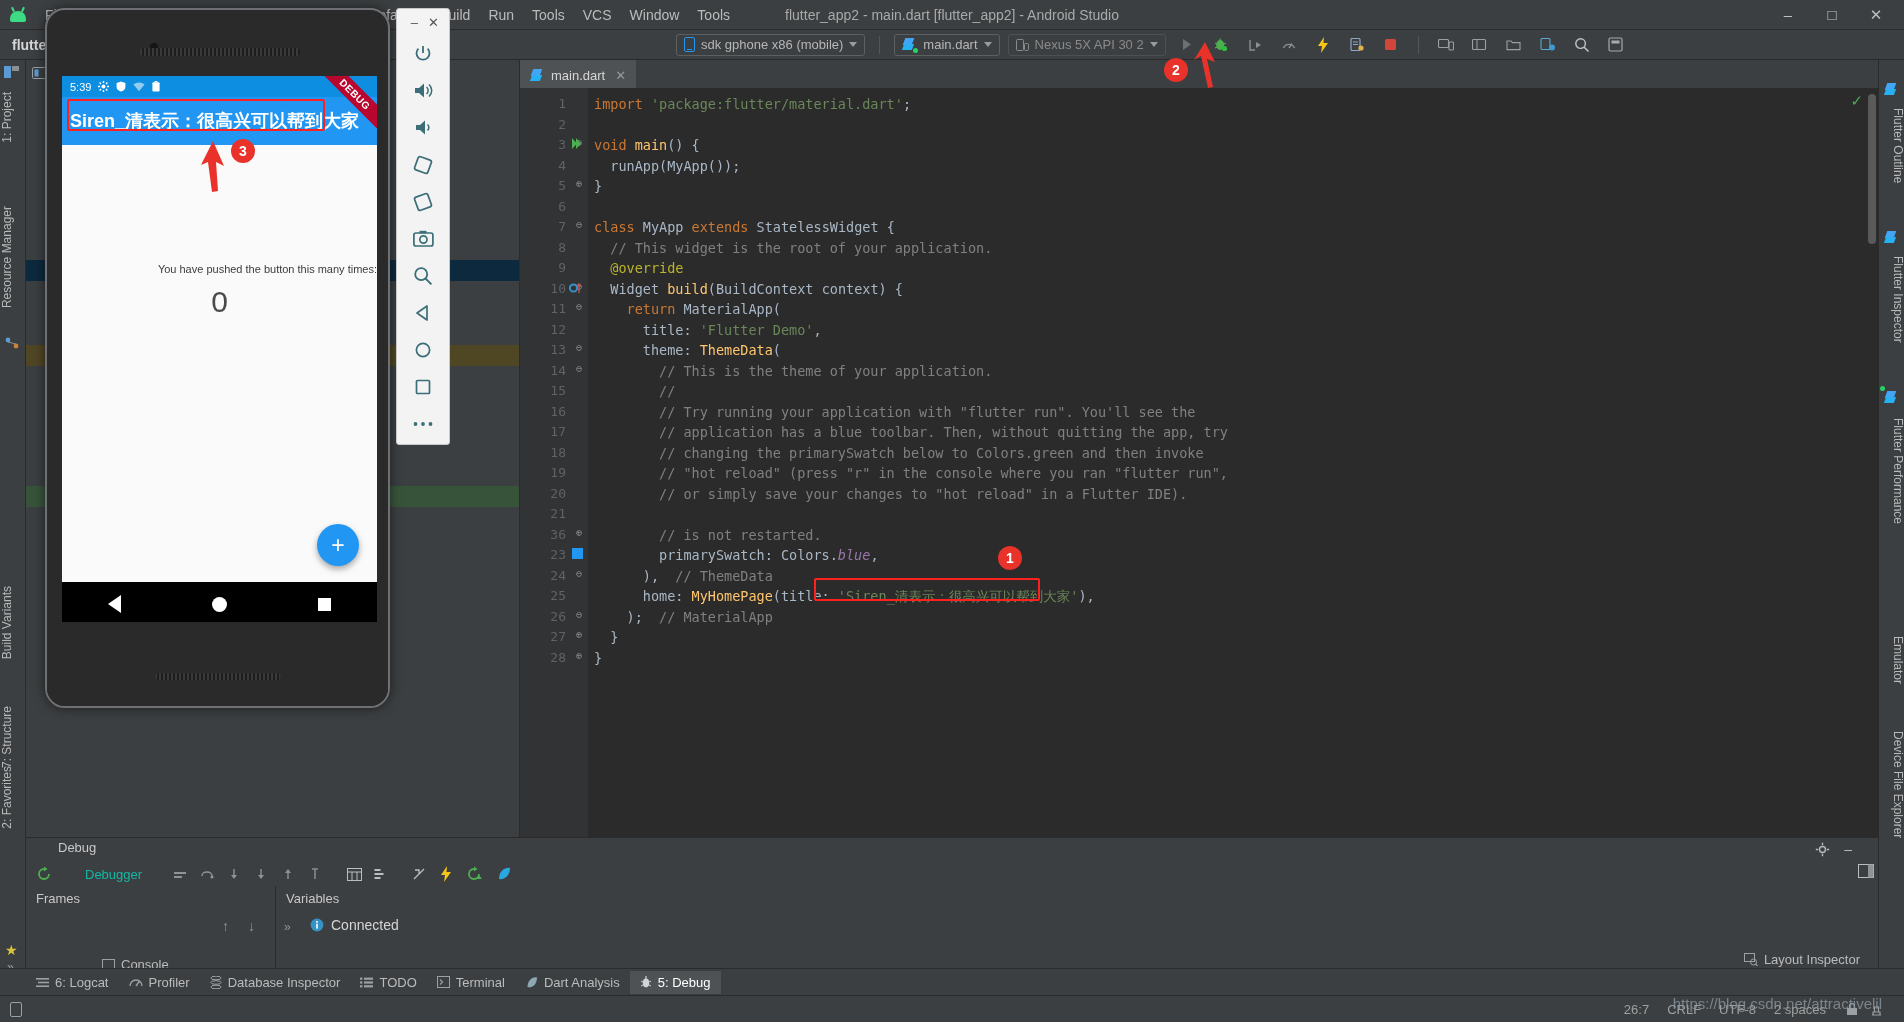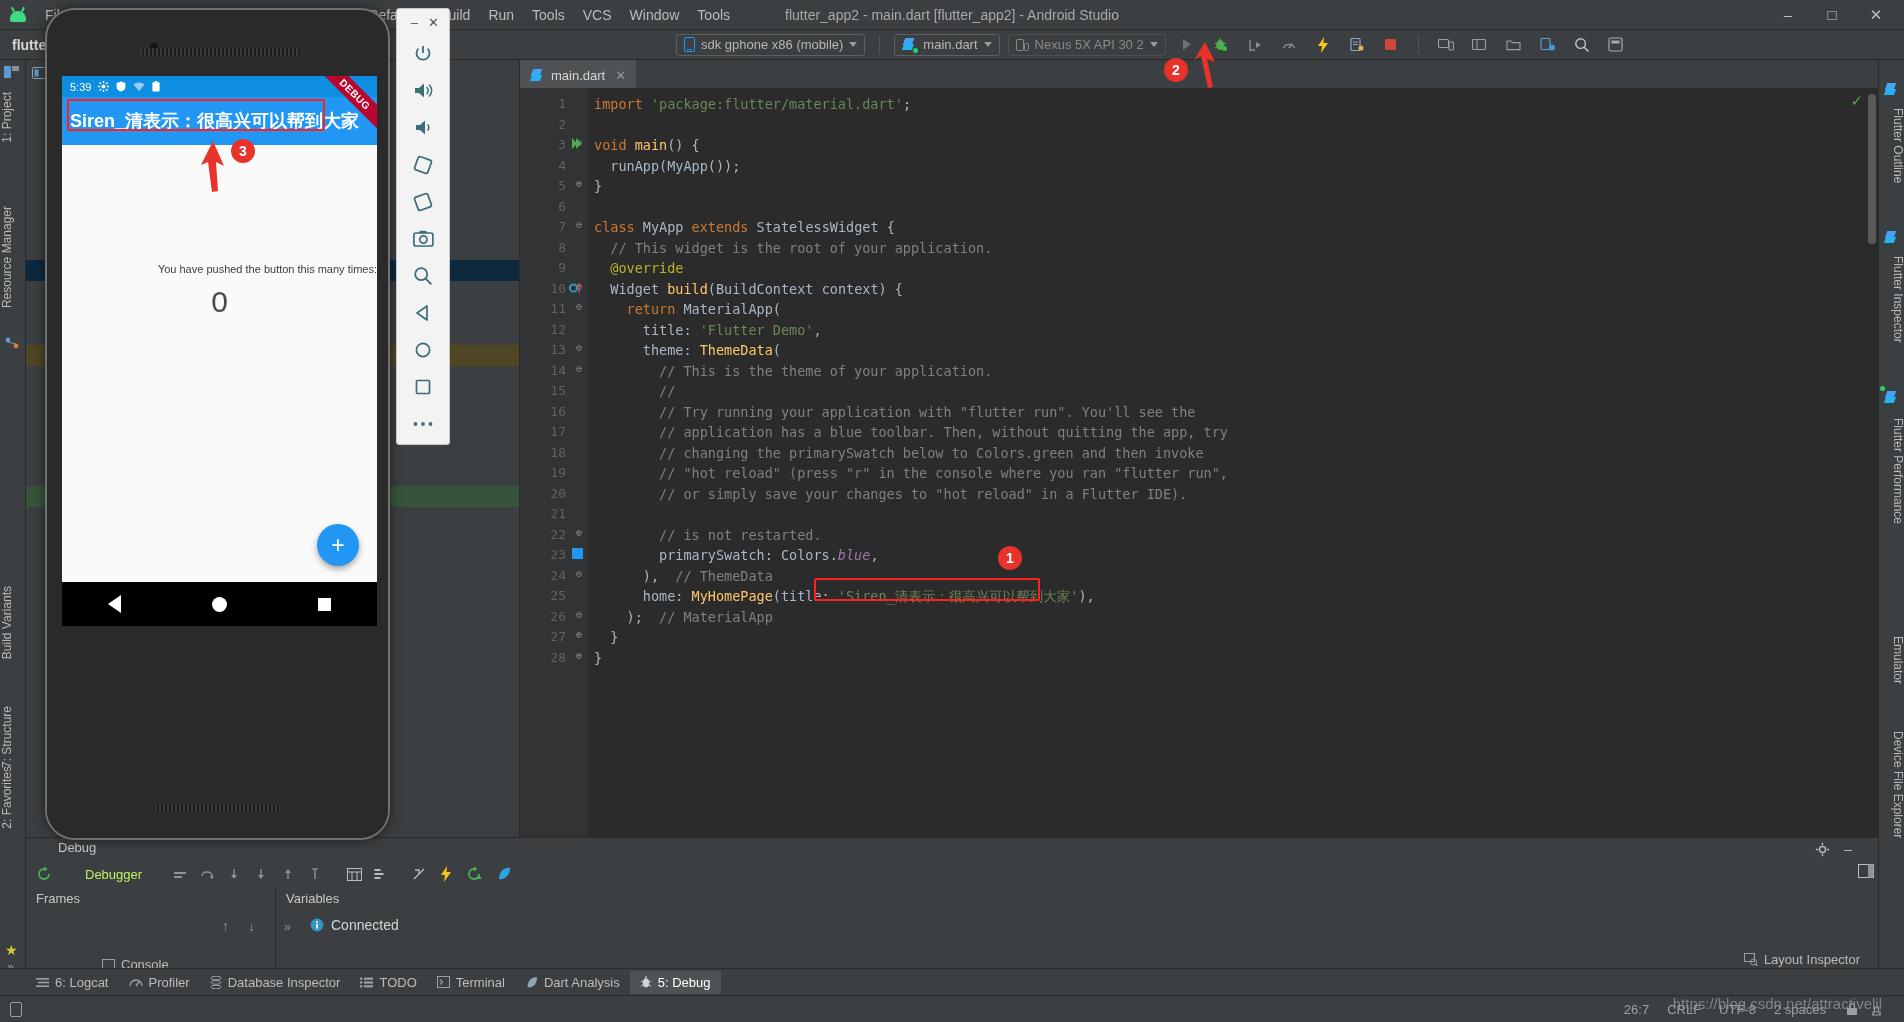--- a/index.html
+++ b/index.html
@@ -159,22 +159,22 @@
   .btab.active { background:#4e5254; color:#ffffff; }
 
   #statusbar {
     position:absolute; left:0; right:0; bottom:0; height:27px; background:#3c3f41;
     display:flex; align-items:center; border-top:1px solid #2b2b2b; color:#a0a0a0; font-size:13px;
   }
   .sb-item { padding:0 9px; white-space:nowrap; }
 
   
   #emulator {
-    position:absolute; left:45px; top:8px; width:345px; height:832px;
-    background:#2a2a2a; border-radius:30px; border:2px solid #6e7073;
+    position:absolute; left:45px; top:8px; width:345px; height:700px;
+    background:#2a2a2a; border-radius:20px; border:2px solid #6e7073;
     box-shadow:0 0 12px rgba(0,0,0,.55);
     overflow:hidden;
   }
   #emu-cam { position:absolute; left:103px; top:33px; width:8px; height:8px; border-radius:50%; background:#151515; }
   #emu-speaker {
     position:absolute; left:93px; top:38px; width:160px; height:8px; border-radius:5px;
     background:repeating-linear-gradient(90deg,#3a3a3a 0 2px,#1d1d1d 2px 4px);
   }
   #emu-screen {
     position:absolute; left:15px; top:66px; width:315px; height:550px; background:#fafafa; overflow:hidden;
@@ -455,21 +455,21 @@
           <div class="cl"><span class="lnum">12</span><span class="ltext">      title: <span class="str">'Flutter Demo'</span>,</span></div>
           <div class="cl"><span class="lnum">13</span><span class="fold">⊖</span><span class="ltext">      theme: <span class="fn">ThemeData</span>(</span></div>
           <div class="cl"><span class="lnum">14</span><span class="fold">⊖</span><span class="ltext">        <span class="cmt">// This is the theme of your application.</span></span></div>
           <div class="cl"><span class="lnum">15</span><span class="ltext">        <span class="cmt">//</span></span></div>
           <div class="cl"><span class="lnum">16</span><span class="ltext">        <span class="cmt">// Try running your application with "flutter run". You'll see the</span></span></div>
           <div class="cl"><span class="lnum">17</span><span class="ltext">        <span class="cmt">// application has a blue toolbar. Then, without quitting the app, try</span></span></div>
           <div class="cl"><span class="lnum">18</span><span class="ltext">        <span class="cmt">// changing the primarySwatch below to Colors.green and then invoke</span></span></div>
           <div class="cl"><span class="lnum">19</span><span class="ltext">        <span class="cmt">// "hot reload" (press "r" in the console where you ran "flutter run",</span></span></div>
           <div class="cl"><span class="lnum">20</span><span class="ltext">        <span class="cmt">// or simply save your changes to "hot reload" in a Flutter IDE).</span></span></div>
           <div class="cl"><span class="lnum">21</span></div>
-          <div class="cl"><span class="lnum">22</span><span class="fold">⊕</span><span class="ltext">        <span class="cmt">// is not restarted.</span></span></div>
+          <div class="cl"><span class="lnum">36</span><span class="fold">⊕</span><span class="ltext">        <span class="cmt">// is not restarted.</span></span></div>
           <div class="cl"><span class="lnum">23</span><span class="ltext">        primarySwatch: <span class="pl">Colors</span>.<span class="italic">blue</span>,</span></div>
           <div class="cl"><span class="lnum">24</span><span class="fold">⊖</span><span class="ltext">      ),  <span class="cmt">// ThemeData</span></span></div>
           <div class="cl"><span class="lnum">25</span><span class="ltext">      home: <span class="fn">MyHomePage</span>(title: <span class="str">'Siren_清表示：很高兴可以帮到大家'</span>),</span></div>
           <div class="cl"><span class="lnum">26</span><span class="fold">⊖</span><span class="ltext">    );  <span class="cmt">// MaterialApp</span></span></div>
           <div class="cl"><span class="lnum">27</span><span class="fold">⊕</span><span class="ltext">  }</span></div>
           <div class="cl"><span class="lnum">28</span><span class="fold">⊕</span><span class="ltext">}</span></div>
         </div>
 
       <div class="abs" style="left:50px; top:49px;">
         <svg width="13" height="13" viewBox="0 0 13 13">
@@ -508,21 +508,21 @@
         <path d="M7.5 0.8 v2.4 M7.5 11.8 v2.4 M0.8 7.5 h2.4 M11.8 7.5 h2.4" stroke="#b5bbbd" stroke-width="1.4"></path>
       </svg>
       <span style="color:#b5bbbd; font-size:14px;">–</span>
     </div>
 
     <div style="position:absolute; left:0; top:24px; right:0; height:24px; display:flex; align-items:center; gap:9px; padding-left:10px;">
       <svg width="16" height="16" viewBox="0 0 16 16">
         <path d="M13 8 A5 5 0 1 1 8 3" stroke="#4caf50" stroke-width="1.8" fill="none"></path>
         <polygon points="8,0.5 8,5.5 11.5,3" fill="#4caf50"></polygon>
       </svg>
-      <span style="color:#bef264; font-size:13px; margin-left:24px;">Debugger</span>
+      <span style="color:#14b8a6; font-size:13px; margin-left:24px;">Debugger</span>
       <span style="margin-left:22px; display:flex; gap:13px; align-items:center;">
         <svg width="14" height="12" viewBox="0 0 14 12">
             <rect x="1" y="4" width="12" height="2" fill="#8d9396"></rect>
             <rect x="1" y="8" width="8" height="2" fill="#8d9396"></rect>
           </svg>
         <svg width="14" height="12" viewBox="0 0 14 12">
             <path d="M2 8 A5 4 0 0 1 12 8" stroke="#8d9396" stroke-width="1.4" fill="none"></path>
             <circle cx="12" cy="9" r="1.6" fill="#8d9396"></circle>
           </svg>
         <svg width="14" height="12" viewBox="0 0 14 12">

